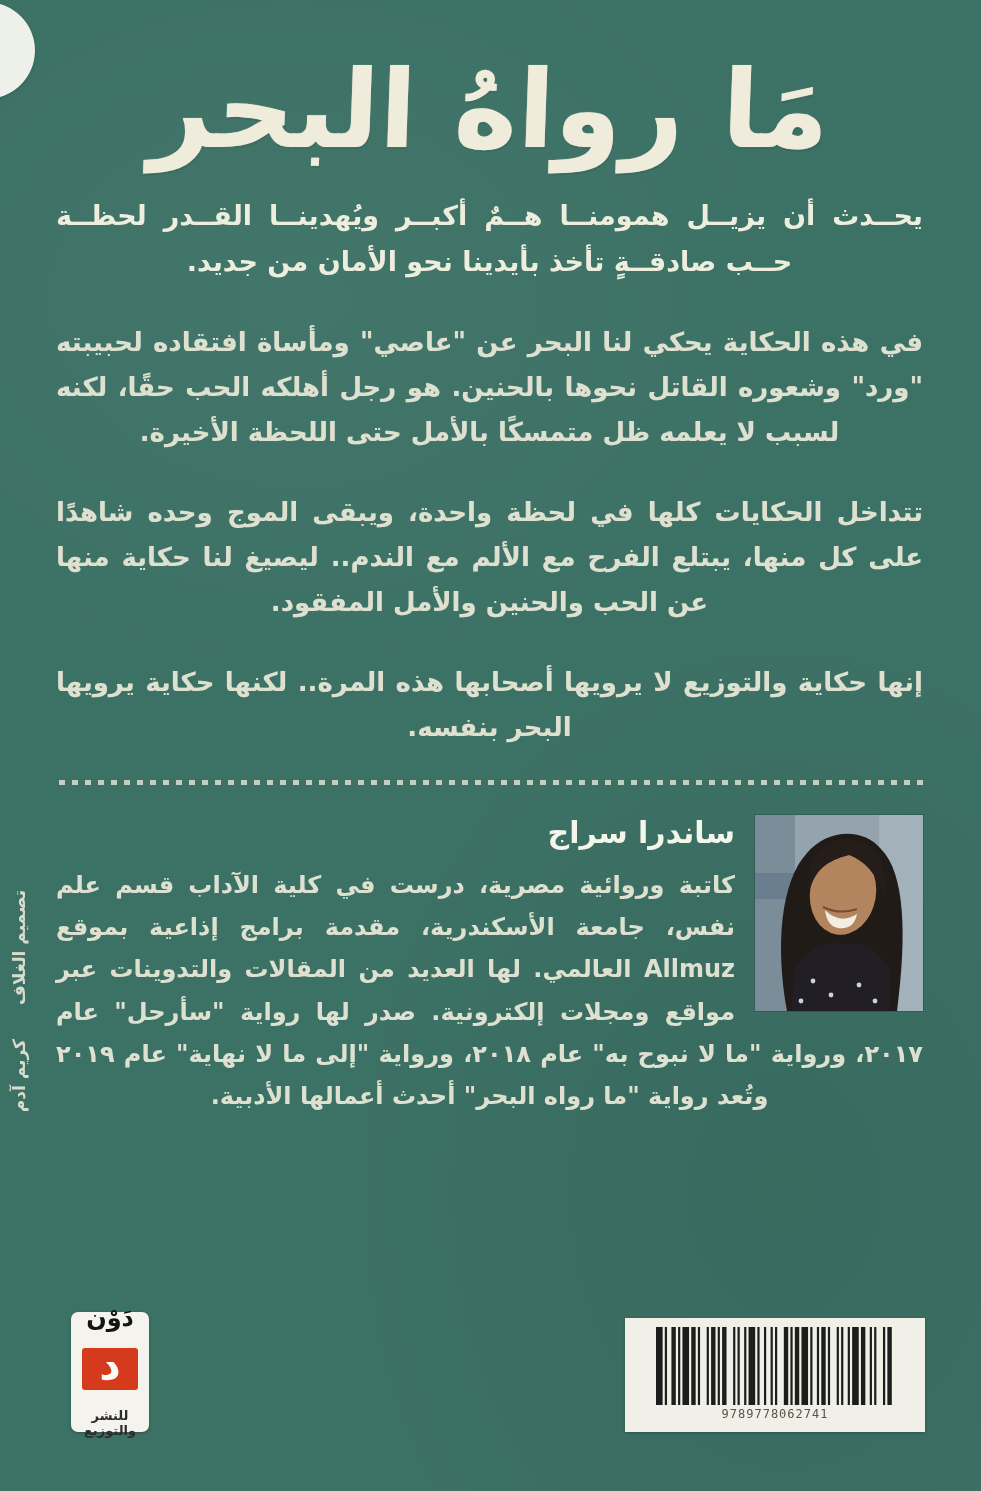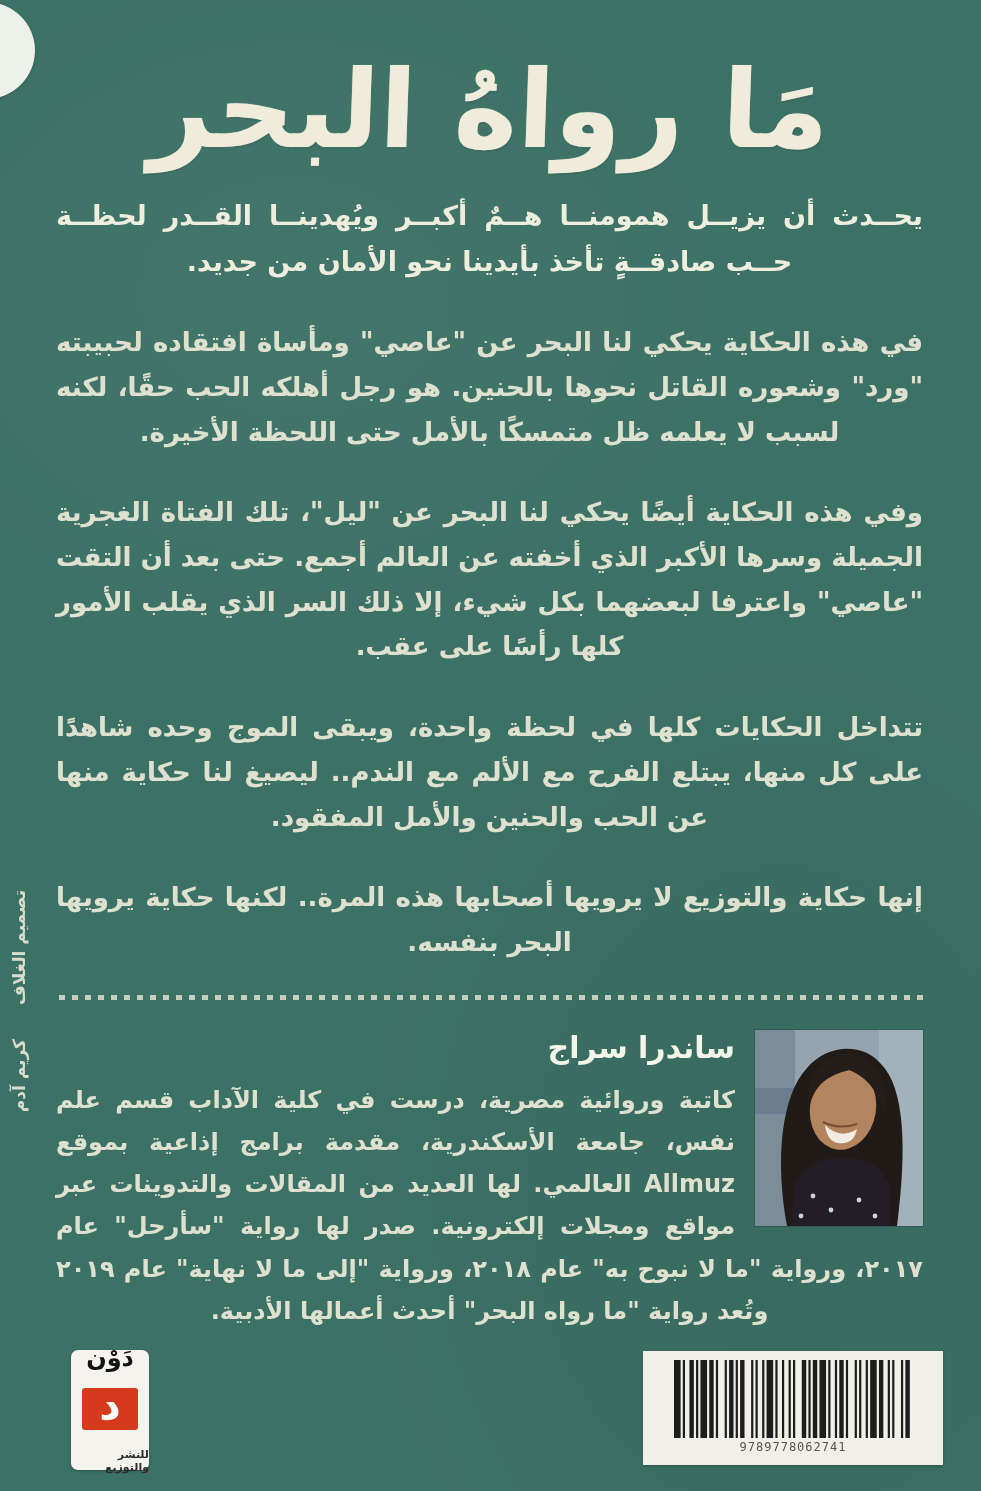--- a/index.html
+++ b/index.html
@@ -94,29 +94,29 @@
     font-family:"DejaVu Sans Mono",monospace;
     font-size:12px;color:#55554c;letter-spacing:1px;margin-top:2px;
     direction:ltr;
   }
   .publisher-logo{
     position:absolute;top:1312px;left:71px;
     width:78px;height:120px;
     background:#f4f3ee;border-radius:7px;
     box-shadow:0 1px 3px rgba(0,0,0,.25);
     display:flex;flex-direction:column;align-items:center;justify-content:center;
-    gap:18px;box-sizing:border-box;padding:4px 0;margin-top:38px;
+    gap:18px;box-sizing:border-box;padding:4px 0;
   }
   .publisher-name{font-size:24px;font-weight:bold;color:#141414;line-height:1;}
   .publisher-square{
     width:56px;height:56px;background:#d63a1c;border-radius:3px;
     display:flex;align-items:center;justify-content:center;
   }
   .publisher-letter{font-size:42px;font-weight:bold;color:#fbf9f4;line-height:1;transform:translateY(-4px);}
-  .publisher-tagline{font-size:11px;font-weight:bold;color:#2c2c2c;}
+  .publisher-tagline{font-size:13px;font-weight:bold;color:#2c2c2c;text-align:center;}
   .viewer-badge{
     position:absolute;top:2px;left:-62px;
     width:97px;height:97px;border-radius:50%;
     background:#edf1ea;
     box-shadow:0 1px 3px rgba(0,0,0,.2);
   }
 </style>
 </head>
 <body>
 
@@ -126,21 +126,20 @@
     
   </div>
 
   <div class="content">
 
     <div class="title">مَا رواهُ البحر</div>
 
     <div class="intro">يحــدث أن يزيــل همومنــا هــمٌ أكبــر ويُهدينــا القــدر لحظــة حــب صادقــةٍ تأخذ بأيدينا نحو الأمان من جديد.</div>
 
     <div class="para">في هذه الحكاية يحكي لنا البحر عن "عاصي" ومأساة افتقاده لحبيبته "ورد" وشعوره القاتل نحوها بالحنين. هو رجل أهلكه الحب حقًا، لكنه لسبب لا يعلمه ظل متمسكًا بالأمل حتى اللحظة الأخيرة.</div>
-    <div class="para">وفي هذه الحكاية أيضًا يحكي لنا البحر عن "ليل"، تلك الفتاة الغجرية الجميلة وسرها الأكبر الذي أخفته عن العالم أجمع. حتى بعد أن التقت "عاصي" واعترفا لبعضهما بكل شيء، إلا ذلك السر الذي يقلب الأمور كلها رأسًا على عقب.</div>
     <div class="para">تتداخل الحكايات كلها في لحظة واحدة، ويبقى الموج وحده شاهدًا على كل منها، يبتلع الفرح مع الألم مع الندم.. ليصيغ لنا حكاية منها عن الحب والحنين والأمل المفقود.</div>
     <div class="para">إنها حكاية والتوزيع لا يرويها أصحابها هذه المرة.. لكنها حكاية يرويها البحر بنفسه.</div>
 
     <div class="divider"></div>
 
     <div class="author-section">
       <div class="photo-frame">
         <svg viewBox="0 0 168 196" preserveAspectRatio="none">
           <rect width="168" height="196" fill="#94a3ae"></rect>
           <rect x="0" y="0" width="40" height="196" fill="#7c8d9a"></rect>
@@ -162,21 +161,21 @@
       <div class="author-name">ساندرا سراج</div>
       <div class="bio">كاتبة وروائية مصرية، درست في كلية الآداب قسم علم نفس، جامعة الأسكندرية، مقدمة برامج إذاعية بموقع Allmuz العالمي. لها العديد من المقالات والتدوينات عبر مواقع ومجلات إلكترونية. صدر لها رواية "سأرحل" عام ٢٠١٧، ورواية "ما لا نبوح به" عام ٢٠١٨، ورواية "إلى ما لا نهاية" عام ٢٠١٩ وتُعد رواية "ما رواه البحر" أحدث أعمالها الأدبية.</div>
     </div>
   </div>
 
   <div class="vertical-credit">
     <span>تصميم الغلاف</span>
     <span>كريم آدم</span>
   </div>
 
-  <div class="barcode-box" style="right:auto;left:643px;margin-top:33px;">
+  <div class="barcode-box" style="right:auto;left:625px;">
     <svg id="barcode-bars" preserveAspectRatio="none" viewBox="0 0 108 100">
         <rect x="0" y="0" width="3" height="100"></rect>
         <rect x="4" y="0" width="1" height="100"></rect>
         <rect x="7" y="0" width="2" height="100"></rect>
         <rect x="10" y="0" width="1" height="100"></rect>
         <rect x="12" y="0" width="3" height="100"></rect>
         <rect x="16" y="0" width="2" height="100"></rect>
         <rect x="19" y="0" width="1" height="100"></rect>
         <rect x="23" y="0" width="1" height="100"></rect>
         <rect x="25" y="0" width="2" height="100"></rect>

